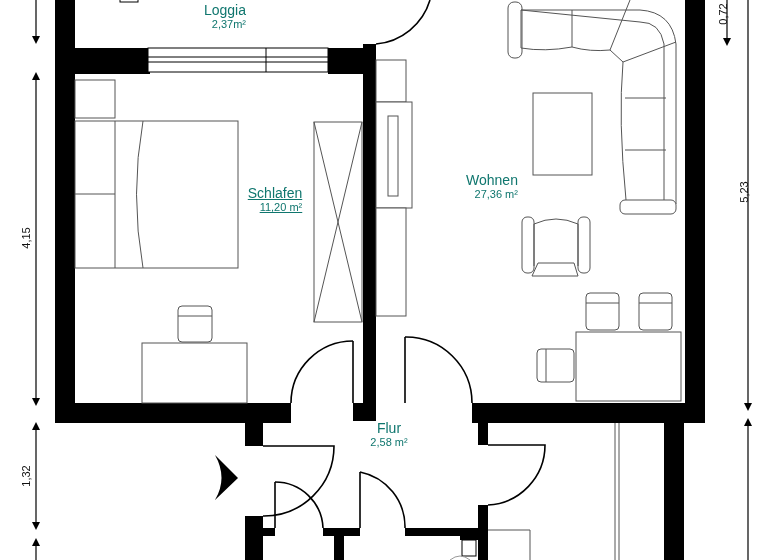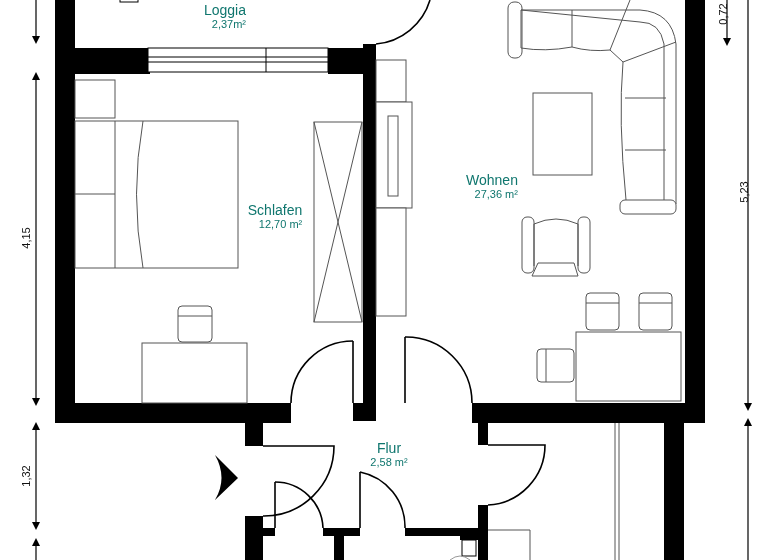--- a/index.html
+++ b/index.html
@@ -160,29 +160,29 @@
     <path class="arrow" d="M744 403 L 752 403 L 748 411 Z"></path>
     <line class="dimline" x1="748" y1="424" x2="748" y2="560"></line>
     <path class="arrow" d="M744 426 L 752 426 L 748 418 Z"></path>
   </g>
 </svg>
 
 <div class="lbl" style="left:225px; top:2px;">
   <span class="name">Loggia</span>
   <span class="area">2,37m²</span>
 </div>
-<div class="lbl" style="left:275px; top:202px;">
+<div class="lbl" style="left:275px; top:185px;text-decoration:underline;">
   <span class="name">Schlafen</span>
-  <span class="area">12,70 m²</span>
+  <span class="area">11,20 m²</span>
 </div>
 <div class="lbl" style="left:492px; top:172px;">
   <span class="name">Wohnen</span>
   <span class="area">27,36 m²</span>
 </div>
-<div class="lbl" style="left:389px; top:440px;">
+<div class="lbl" style="left:389px; top:420px;">
   <span class="name">Flur</span>
   <span class="area">2,58 m²</span>
 </div>
 
 <div class="dim" style="left:15px; top:232px; transform:rotate(-90deg);">4,15</div>
 <div class="dim" style="left:15px; top:470px; transform:rotate(-90deg);">1,32</div>
 <div class="dim" style="left:712px; top:8px; transform:rotate(-90deg);">0,72</div>
 <div class="dim" style="left:733px; top:186px; transform:rotate(-90deg);">5,23</div>
 
 </body></html>

